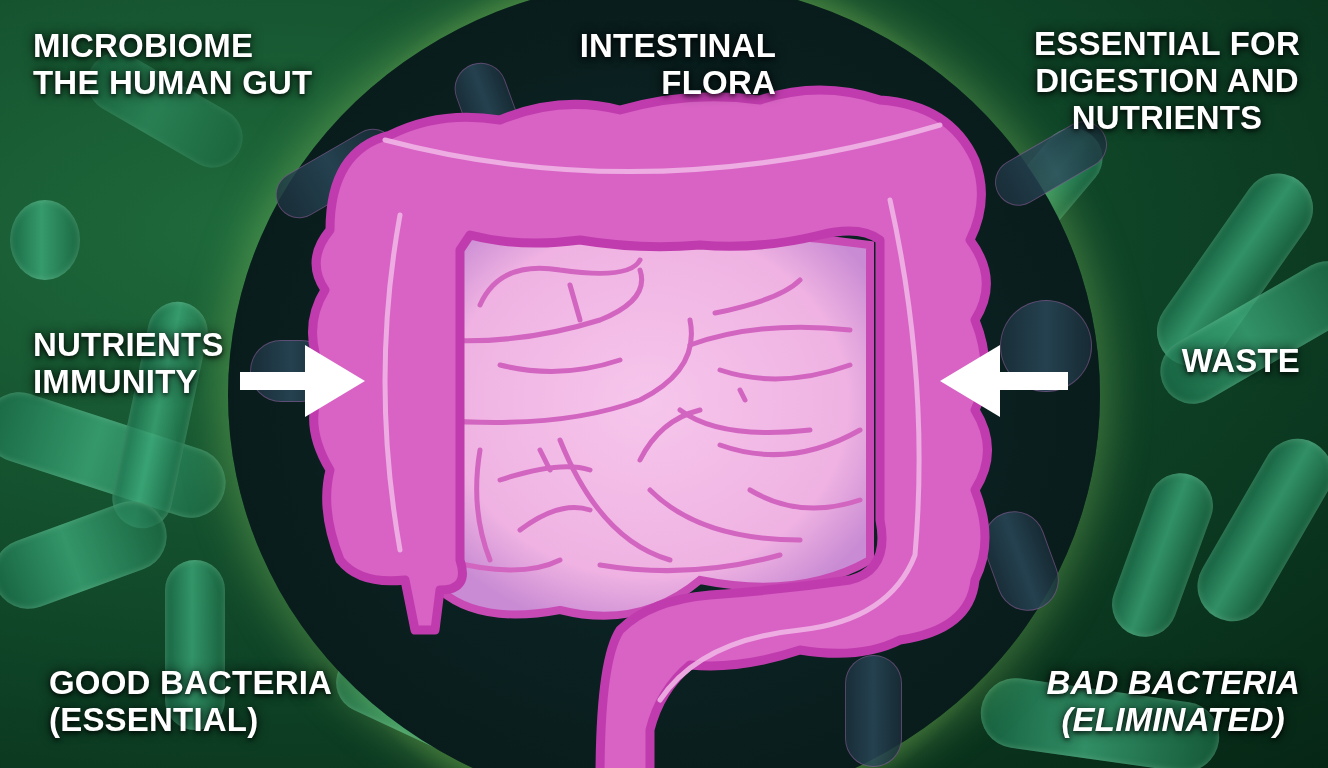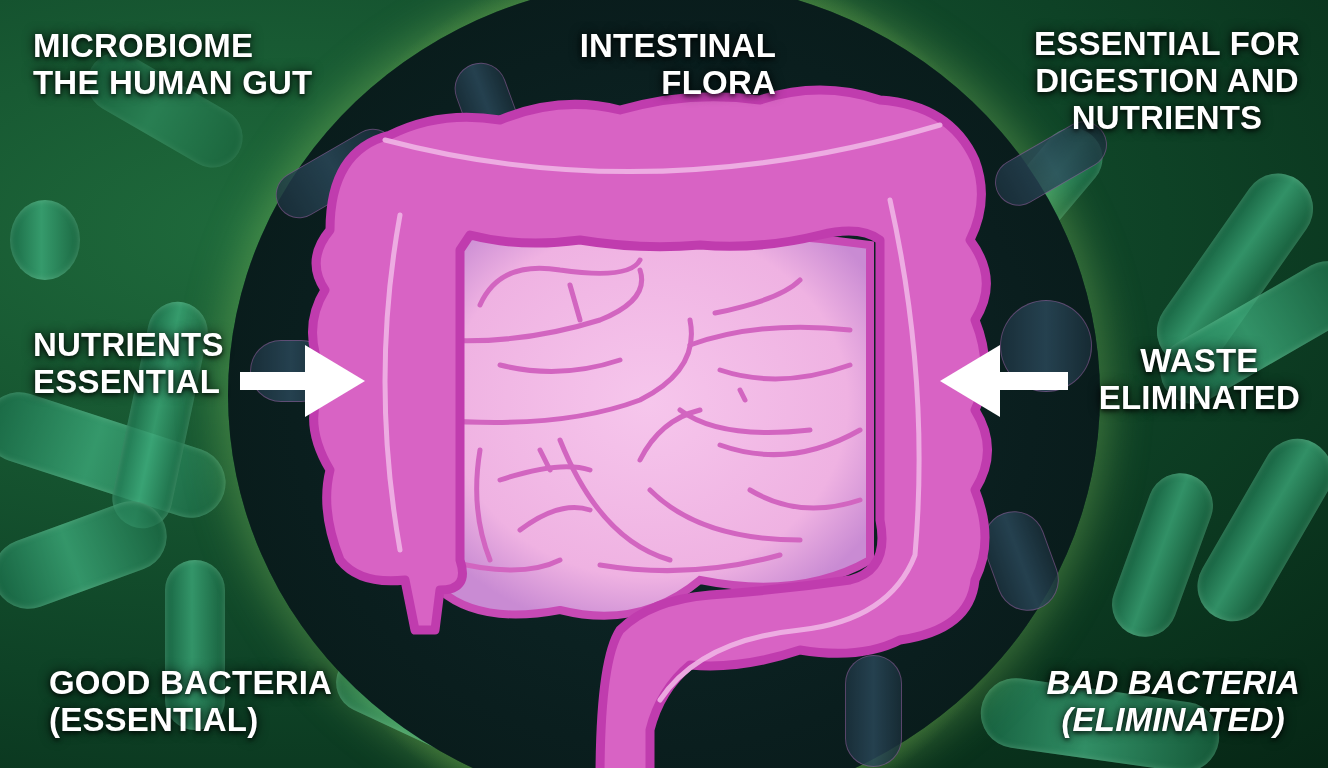--- a/index.html
+++ b/index.html
@@ -143,26 +143,25 @@
 </div>
 
 <div class="label right" style="right:28px;top:25px;">
   <span>ESSENTIAL FOR</span>
   <span>DIGESTION AND</span>
   <span>NUTRIENTS</span>
 </div>
 
 <div class="label" style="left:33px;top:326px;">
   <span>NUTRIENTS</span>
-  <span>ESSENTIAL</span>
+  <span>IMMUNITY</span>
 </div>
 
 <div class="label right" style="right:28px;top:342px;">
   <span>WASTE</span>
-  <span>ELIMINATED</span>
 </div>
 
 <div class="label" style="left:49px;top:664px;">
   <span>GOOD BACTERIA</span>
   <span>(ESSENTIAL)</span>
 </div>
 
 <div class="label right" style="right:28px;top:664px;font-style:italic;">
   <span>BAD BACTERIA</span>
   <span>(ELIMINATED)</span>

